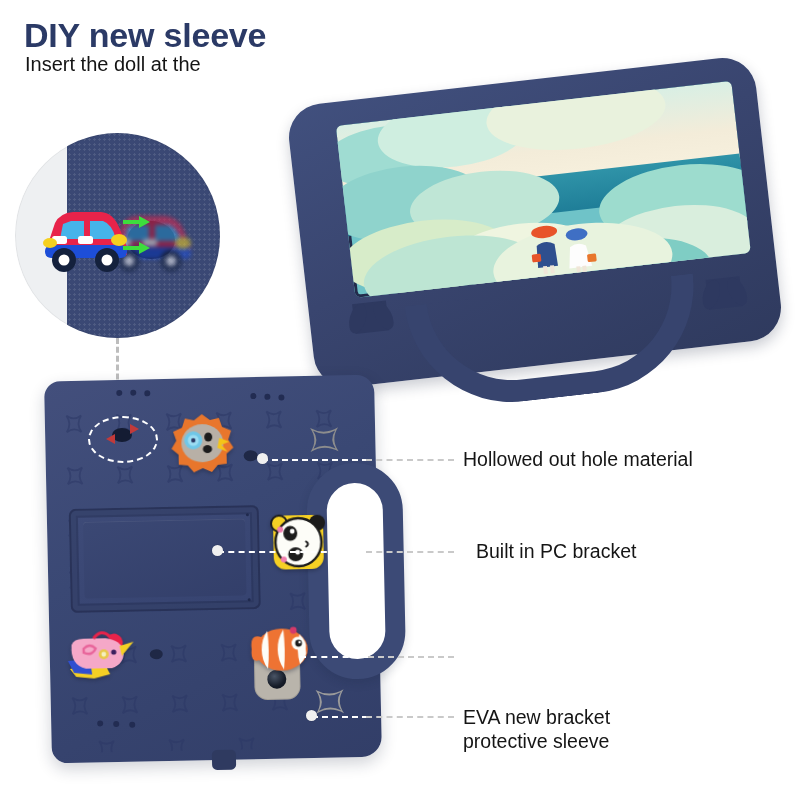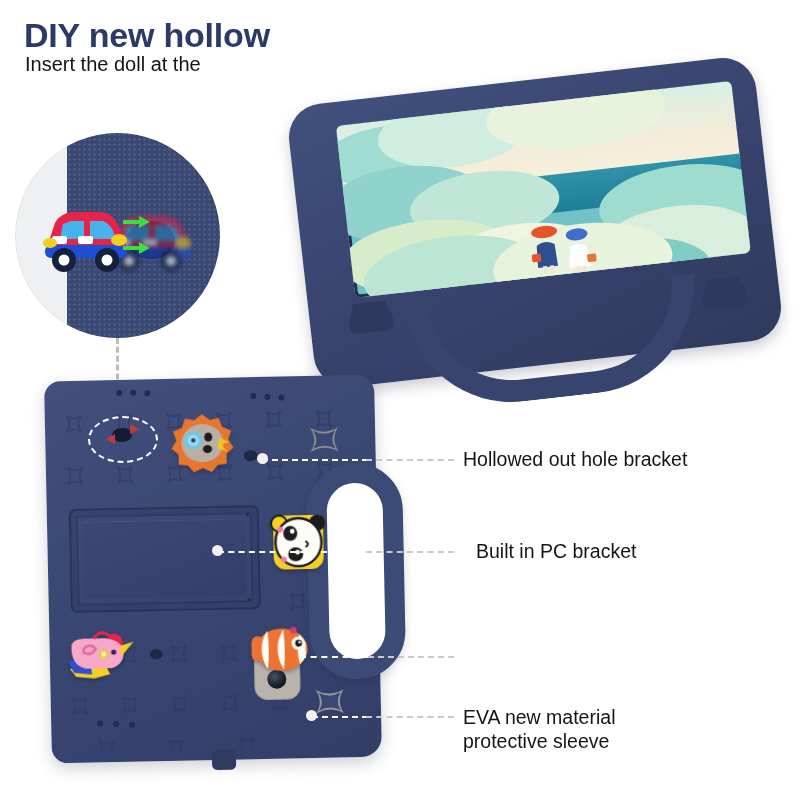--- a/index.html
+++ b/index.html
@@ -196,21 +196,21 @@
 
   
   .sticker{position:absolute;}
   .sticker svg{display:block;filter:drop-shadow(0 2px 2px rgba(15,20,40,.35));}
 </style>
 </head>
 <body>
 
 <div id="page">
 
-  <div class="title">DIY new hollow</div>
+  <div class="title">DIY new sleeve</div>
   <div class="subtitle">
     <span>Insert the doll at the</span>
   </div>
 
   <div class="inset">
     <div class="inset-case"></div>
     <div class="inset-hole"></div>
 
     <div class="inset-car ghost" style="left:88px;top:58px;">
       <svg width="96" height="92" viewBox="0 0 96 92">
@@ -582,18 +582,18 @@
   <div class="leader" style="left:366px;top:551px;width:88px;"></div>
   <div class="leader-dot" style="left:212px;top:545px;"></div>
 
   <div class="leader-dark" style="left:300px;top:656px;width:70px;"></div>
   <div class="leader" style="left:368px;top:656px;width:86px;"></div>
 
   <div class="leader-dark" style="left:312px;top:716px;width:56px;"></div>
   <div class="leader" style="left:366px;top:716px;width:88px;"></div>
   <div class="leader-dot" style="left:306px;top:710px;"></div>
 
-  <div class="callout-label" style="left:463px;top:447px;">Hollowed out hole bracket</div>
+  <div class="callout-label" style="left:463px;top:447px;">Hollowed out hole material</div>
   <div class="callout-label" style="left:476px;top:539px;">Built in PC bracket</div>
-  <div class="callout-label" style="left:463px;top:705px;">EVA new material
+  <div class="callout-label" style="left:463px;top:705px;">EVA new bracket
 protective sleeve</div>
 
 </div>
 
 </body></html>

